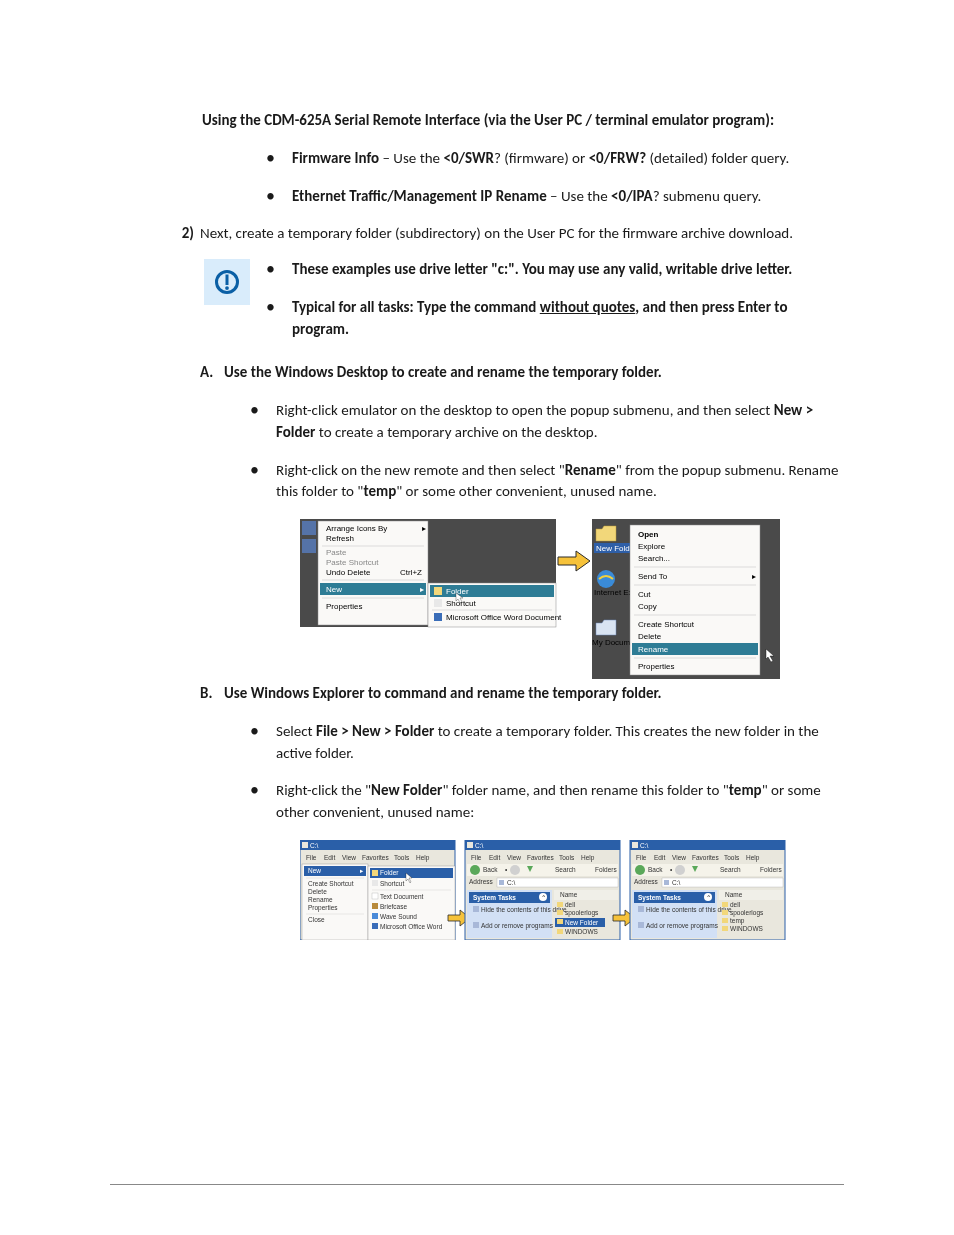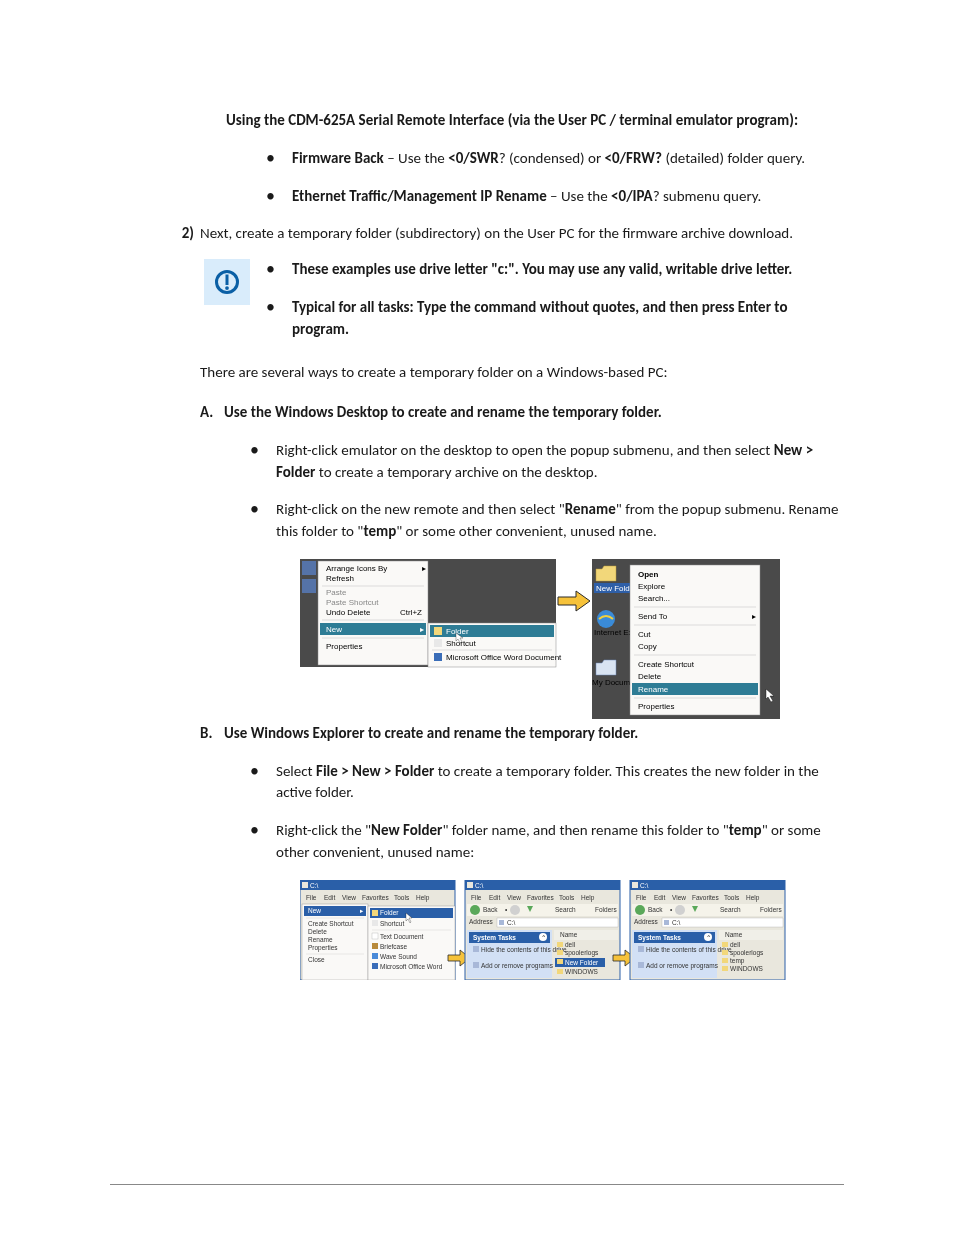--- a/index.html
+++ b/index.html
@@ -12,23 +12,23 @@
     line-height: 1.45;
   }
   .page {
     width: 954px;
     min-height: 1235px;
     padding: 110px 110px 60px 110px;
     box-sizing: border-box;
     position: relative;
   }
   .bold { font-weight: 700; }
-  .under { }
+  .under { text-decoration: underline; }
   .ind-intro {
-    margin-left: 116px;
+    margin-left: 92px;
     margin-bottom: 16px;
     font-weight: 700;
   }
   .bullet-row {
     display: flex;
     margin-bottom: 16px;
   }
   .bullet-row .dot {
     width: 26px;
     font-size: 18px;
@@ -94,21 +94,21 @@
 </head>
 <body>
 
 <div class="page">
 
   <div class="ind-intro">Using the CDM-625A Serial Remote Interface (via the User PC / terminal emulator program):</div>
 
   <div class="bullet-row ind-a">
     <div class="dot">•</div>
     <div class="txt">
-      <span class="bold">Firmware Back</span><span> – Use the </span><span class="bold">&lt;0/SWR</span><span>? (condensed) or </span><span class="bold">&lt;0/FRW?</span><span> (detailed) folder query.</span>
+      <span class="bold">Firmware Info</span><span> – Use the </span><span class="bold">&lt;0/SWR</span><span>? (firmware) or </span><span class="bold">&lt;0/FRW?</span><span> (detailed) folder query.</span>
     </div>
   </div>
 
   <div class="bullet-row ind-a">
     <div class="dot">•</div>
     <div class="txt">
       <span class="bold">Ethernet Traffic/Management IP Rename</span><span> – Use the </span><span class="bold">&lt;0/IPA</span><span>? submenu query.</span>
     </div>
   </div>
 
@@ -132,21 +132,20 @@
       </div>
       <div class="bullet-row" style="margin-left:0; margin-bottom:8px;">
         <div class="dot">•</div>
         <div class="txt bold">
           <span>Typical for all tasks: Type the command </span><span class="under">without quotes</span><span>, and then press Enter to program.</span>
         </div>
       </div>
     </div>
   </div>
 
-  <div class="para">There are several ways to create a temporary folder on a Windows-based PC:</div>
 
   <div class="letter-row">
     <div class="letter">A.</div>
     <div class="txt">Use the Windows Desktop to create and rename the temporary folder.</div>
   </div>
 
   <div class="bullet-row ind-b">
     <div class="dot">•</div>
     <div class="txt">
       <span>Right-click emulator on the desktop to open the popup submenu, and then select </span><span class="bold">New &gt; Folder</span><span> to create a temporary archive on the desktop.</span>
@@ -236,21 +235,21 @@
       <text x="338" y="133" class="ctx-item-white">Rename</text>
       <line x1="334" y1="139" x2="456" y2="139" class="ctx-sep"></line>
       <text x="338" y="150" class="ctx-item">Properties</text>
 
       <path d="M466 130 l0 10 l2 -2 l3 5 l2 -1 l-3 -5 l4 0 z" fill="#fff" stroke="#000" stroke-width="0.4"></path>
     </svg>
   </div>
 
   <div class="letter-row">
     <div class="letter">B.</div>
-    <div class="txt">Use Windows Explorer to create and rename the temporary folder.</div>
+    <div class="txt">Use Windows Explorer to command and rename the temporary folder.</div>
   </div>
 
   <div class="bullet-row ind-b">
     <div class="dot">•</div>
     <div class="txt">
       <span>Select </span><span class="bold">File &gt; New &gt; Folder</span><span> to create a temporary folder. This creates the new folder in the active folder.</span>
     </div>
   </div>
 
   <div class="bullet-row ind-b">

